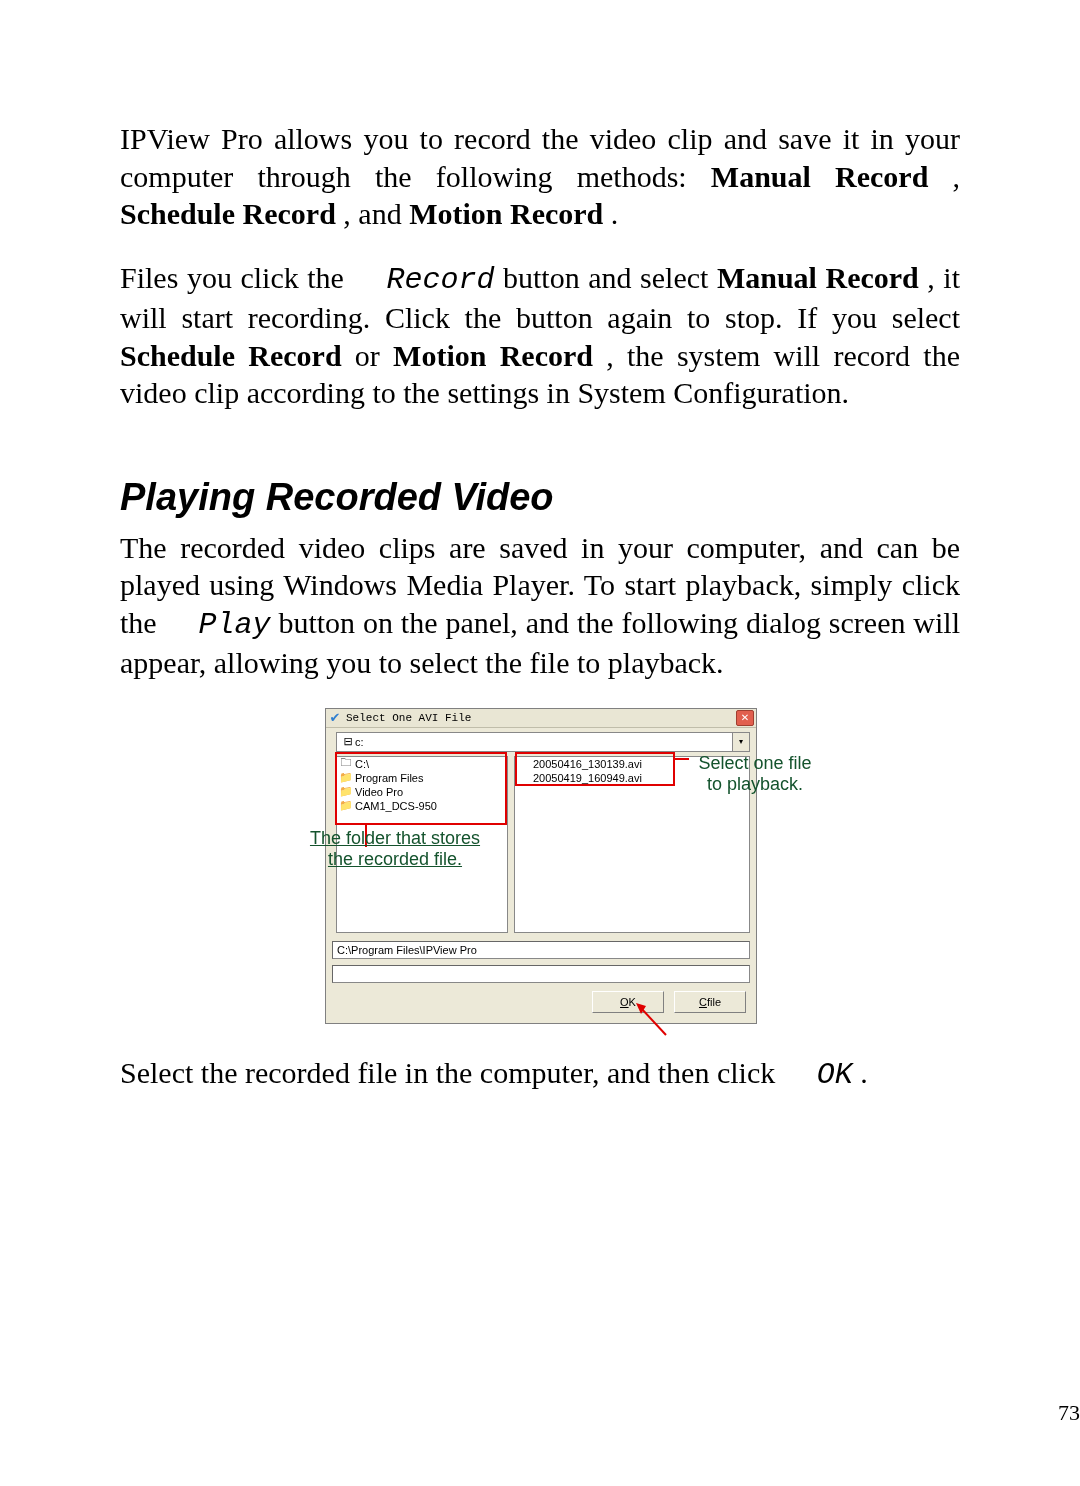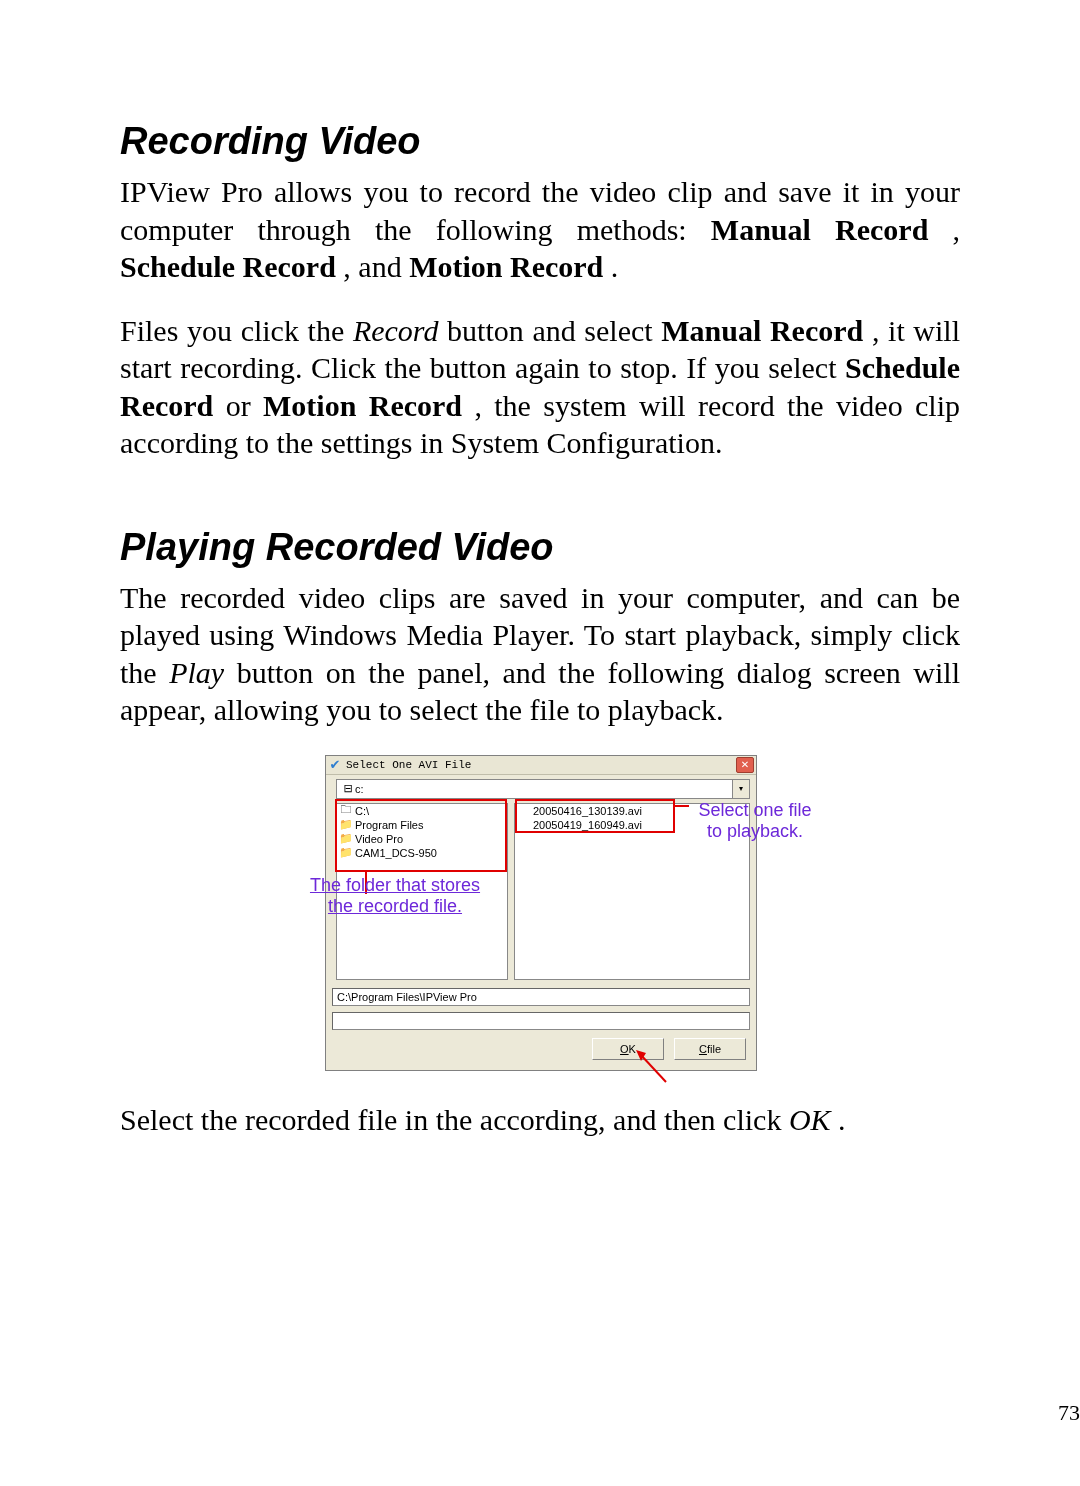--- a/index.html
+++ b/index.html
@@ -23,21 +23,21 @@
     font-size: 38px;
     margin: 0 0 10px 0;
   }
   p.body {
     font-size: 30px;
     line-height: 1.25;
     margin: 0 0 26px 0;
     text-align: justify;
   }
   p.body .b  { font-weight: 700; }
-  p.body .iw { font-style: italic; font-family: Liberation Serif, serif; font-weight:400;}
+  p.body .iw { font-style: italic; font-family: Liberation Mono, monospace; font-weight:400;margin-left:34px;}
   .gap { height: 38px; }
   .page-number {
     position: absolute;
     bottom: 60px;
     left: 0; right: 0;
     text-align: right;
     font-size: 22px;
   }
 
   
@@ -181,21 +181,21 @@
   
   .red-box {
     position: absolute;
     border: 2px solid #e00000;
     pointer-events: none;
     box-sizing: border-box;
     z-index: 5;
   }
   .red-label {
     position: absolute;
-    color: #6d28d9;
+    color: #14532d;
     font-family: Arial, Helvetica, sans-serif;
     font-size: 18px;
     line-height: 1.2;
     z-index: 5;
     text-align: center;
   }
   .red-line {
     position: absolute;
     background: #e00000;
     z-index: 4;
@@ -203,21 +203,20 @@
   .red-arrow {
     position: absolute;
     z-index: 5;
   }
 </style>
 </head>
 <body>
 
 <div class="page">
 
-  <h1 class="section">Recording Video</h1>
 
   <p class="body">
     <span>IPView Pro allows you to record the video clip and save it in your computer through the following methods: </span>
     <span class="b">Manual Record</span>
     <span>, </span>
     <span class="b">Schedule Record</span>
     <span>, and </span>
     <span class="b">Motion Record</span>
     <span>.</span>
   </p>
@@ -322,19 +321,19 @@
           <span class="ul">O</span><span>K</span>
         </button>
         <button class="win-btn">
           <span class="ul">C</span><span>file</span>
         </button>
       </div>
     </div>
   </div>
 
   <p class="body" style="text-align:left; margin-top:8px;">
-    <span>Select the recorded file in the according, and then click </span>
+    <span>Select the recorded file in the computer, and then click </span>
     <span class="iw">OK</span>
     <span>.</span>
   </p>
 
   <div class="page-number">73</div>
 </div>
 
 </body></html>

